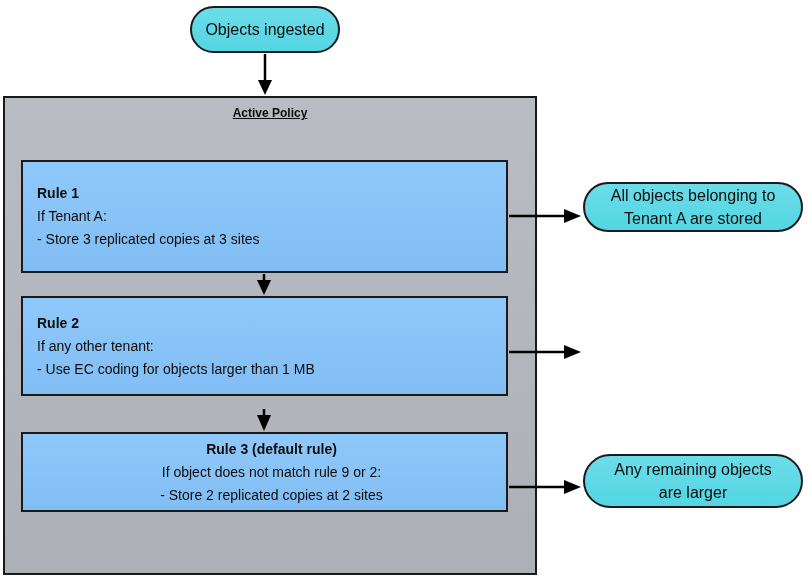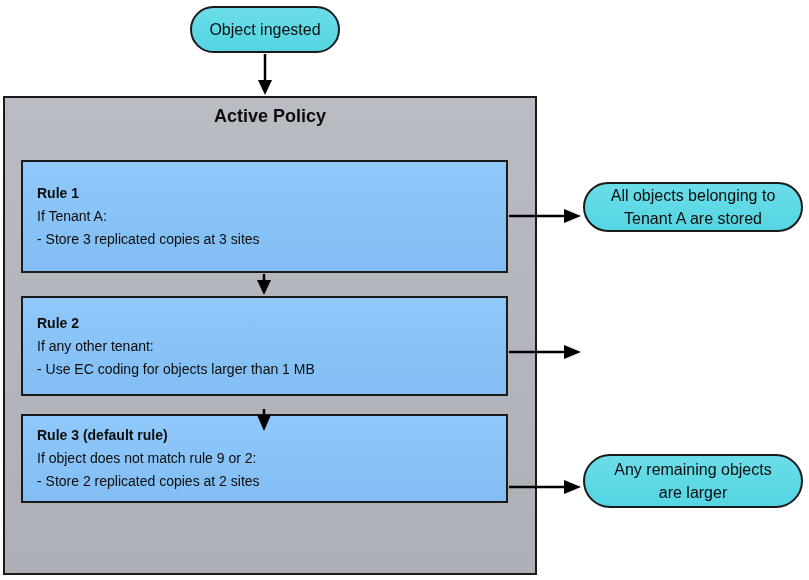--- a/index.html
+++ b/index.html
@@ -18,42 +18,42 @@
   .outcome-1{top:182px;height:50px;}
   .outcome-2{top:319px;height:65px;}
   .outcome-3{top:454px;height:54px;}
   .policy-box{
     position:absolute;left:3px;top:96px;width:534px;height:479px;box-sizing:border-box;
     background:linear-gradient(180deg,var(--policy_fill_top,#babcc4),var(--policy_fill,#aeb0b8));
     border:2px solid var(--border,#1a1a1a);
   }
   .policy-title{
     position:absolute;left:3px;top:106px;width:534px;text-align:center;
-    font-weight:bold;font-size:18px;
+    font-weight:bold;font-size:12px;text-decoration:underline;
   }
   .rule-box{
     position:absolute;left:21px;width:487px;box-sizing:border-box;
     background:linear-gradient(180deg,var(--rule_fill_top,#8fc8fa),var(--rule_fill,#82bef4));
     border:2px solid var(--border,#1a1a1a);
     display:flex;flex-direction:column;justify-content:center;
     padding-left:14px;font-size:14px;line-height:23px;
   }
   .rule-1{top:160px;height:113px;}
   .rule-2{top:296px;height:100px;}
-  .rule-3{top:414px;height:89px;}
+  .rule-3{top:432px;height:80px;align-items:center;}
   .rule-title{font-weight:bold;}
   .arrows{position:absolute;left:0;top:0;width:809px;height:580px;pointer-events:none;}
 </style>
 </head>
 <body>
 
 <div class="canvas">
 
   <div class="pill start-pill">
-    <div>Object ingested</div>
+    <div>Objects ingested</div>
   </div>
 
   <div class="policy-box"></div>
   <div class="policy-title">Active Policy</div>
 
   <div class="rule-box rule-1">
     <div class="rule-title">Rule 1</div>
     <div>If Tenant A:</div>
     <div>- Store 3 replicated copies at 3 sites</div>
   </div>

